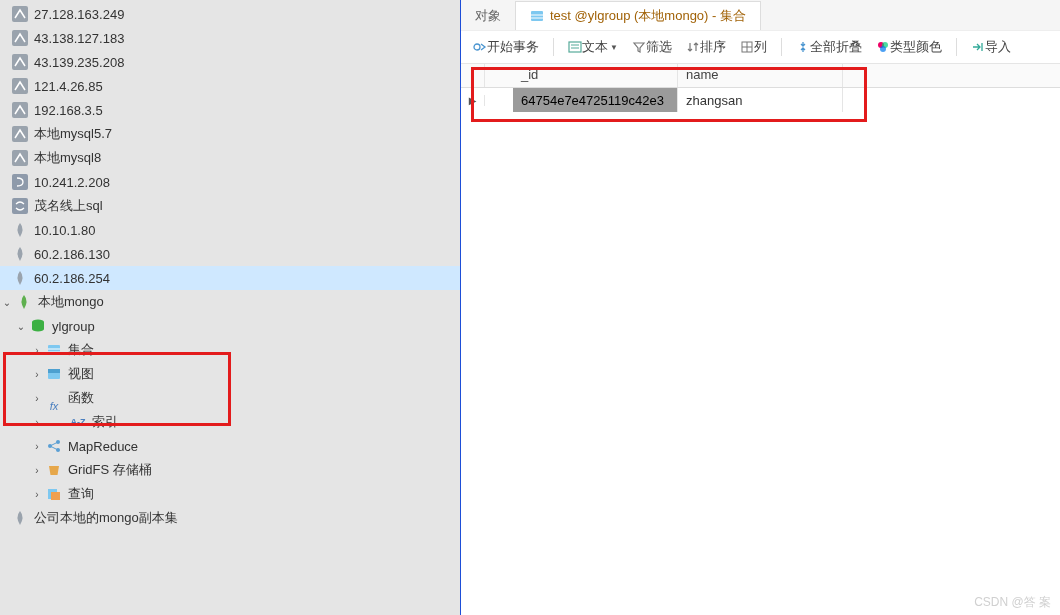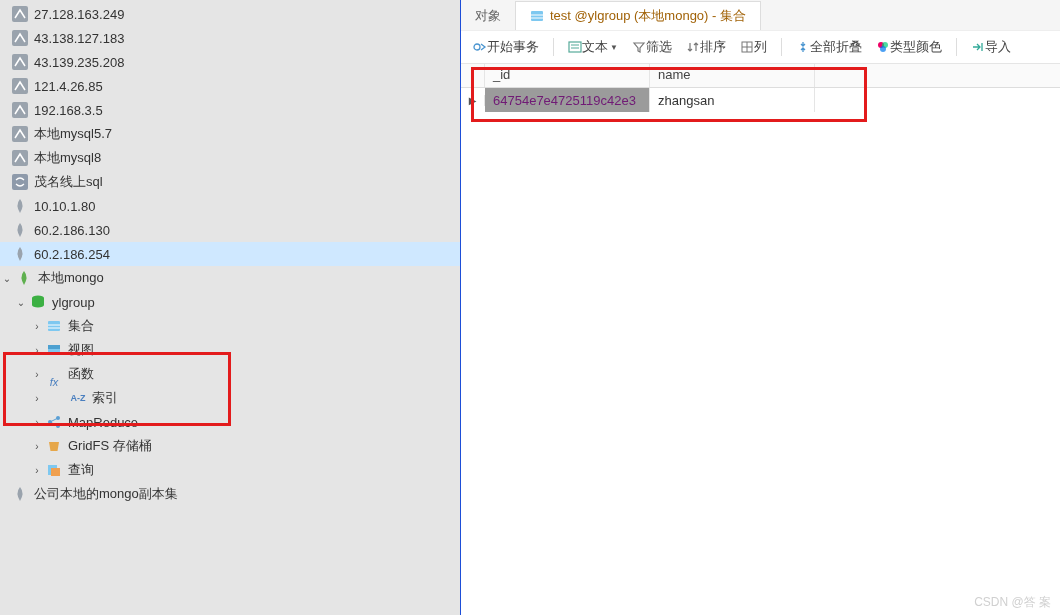--- a/index.html
+++ b/index.html
@@ -22,22 +22,22 @@
   .tool .ticon { width: 14px; height: 14px; display: inline-block; }
   .tool .caret { font-size: 8px; color: #555; margin-left: 2px; }
   .divider { width: 1px; height: 18px; background: #ddd; margin: 0 6px; }
   .grid { position: relative; }
   .grid-header { display: flex; height: 24px; border-bottom: 1px solid #ddd; background: #fafafa; font-size: 13px; color: #444; }
   .grid-header .cell { padding: 3px 8px; border-right: 1px solid #e5e5e5; }
   .grid-header .rowhead { width: 24px; border-right: 1px solid #e5e5e5; }
   .grid-row { display: flex; height: 24px; align-items: center; font-size: 13px; }
   .grid-row .rowhead { width: 24px; text-align: center; color: #555; font-size: 10px; border-right: 1px solid #e5e5e5; }
   .grid-row .cell { padding: 3px 8px; border-right: 1px solid #e5e5e5; height: 100%; display: flex; align-items: center; }
-  .grid-row .cell.selected { background: #9b9b9b; color: #701a75; }
-  .col-id { width: 165px; overflow: hidden; white-space: nowrap; }
+  .grid-row .cell.selected { background: #9b9b9b; color: #000000; }
+  .col-id { width: 165px; overflow: hidden; white-space: nowrap; margin-left: 28px; }
   .col-name { width: 165px; }
   .watermark { position: absolute; right: 9px; bottom: 4px; font-size: 12px; color: #d0d0d0; }
   svg { display: block; }
 </style>
 </head>
 <body>
 
 <div class="app">
 
   <div class="sidebar">
@@ -102,20 +102,29 @@
             <rect width="16" height="16" rx="2" fill="#9aa3ad"></rect>
             <path d="M3 12 L8 4 L13 12" stroke="#fff" stroke-width="1.5" fill="none"></path>
           </svg>
         </span>
         <span>本地mysql8</span>
       </div>
     <div class="tree-item">
         <span class="icon">
           <svg width="16" height="16">
             <rect width="16" height="16" rx="2" fill="#8e9aaa"></rect>
+            <path d="M5 4 Q11 4 11 8 Q11 12 5 12" stroke="#fff" stroke-width="1.3" fill="none"></path>
+          </svg>
+        </span>
+        <span>10.241.2.208</span>
+      </div>
+    <div class="tree-item">
+        <span class="icon">
+          <svg width="16" height="16">
+            <rect width="16" height="16" rx="2" fill="#8e9aaa"></rect>
             <path d="M4 6 Q8 2 12 6 M4 10 Q8 14 12 10" stroke="#fff" stroke-width="1.2" fill="none"></path>
           </svg>
         </span>
         <span>茂名线上sql</span>
       </div>
     <div class="tree-item">
         <span class="icon">
           <svg width="16" height="16">
             <path d="M8 1 Q13 7 8 15 Q3 7 8 1" fill="#9aa3ad"></path>
           </svg>

